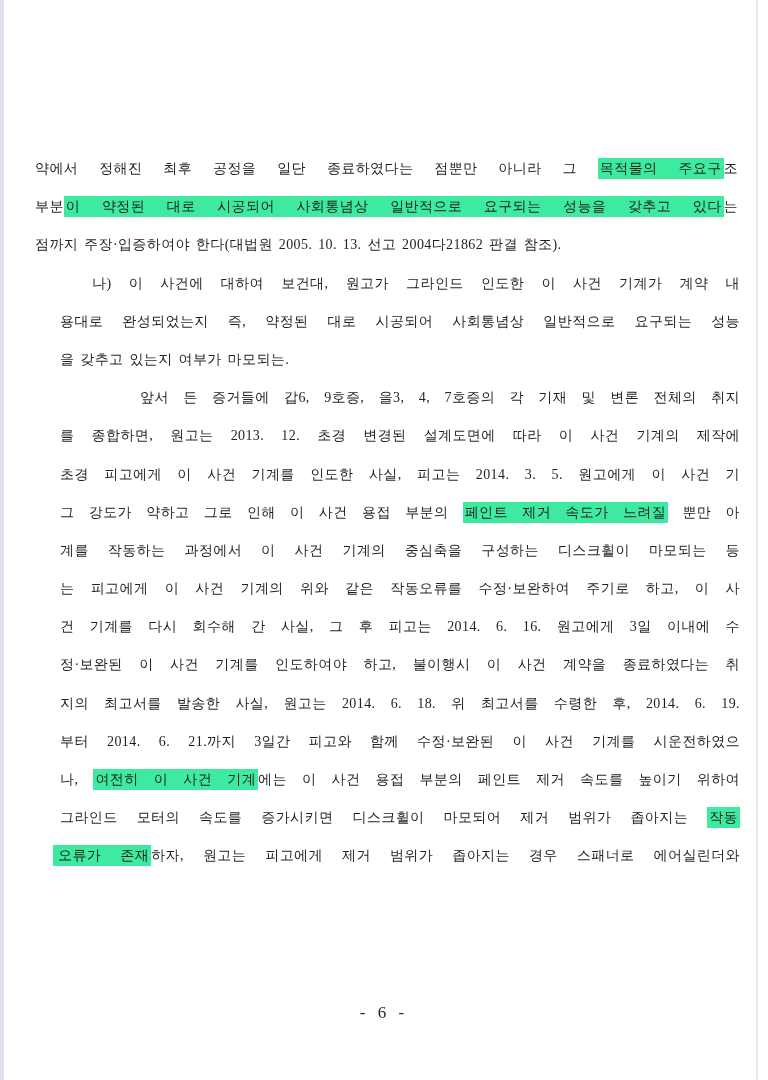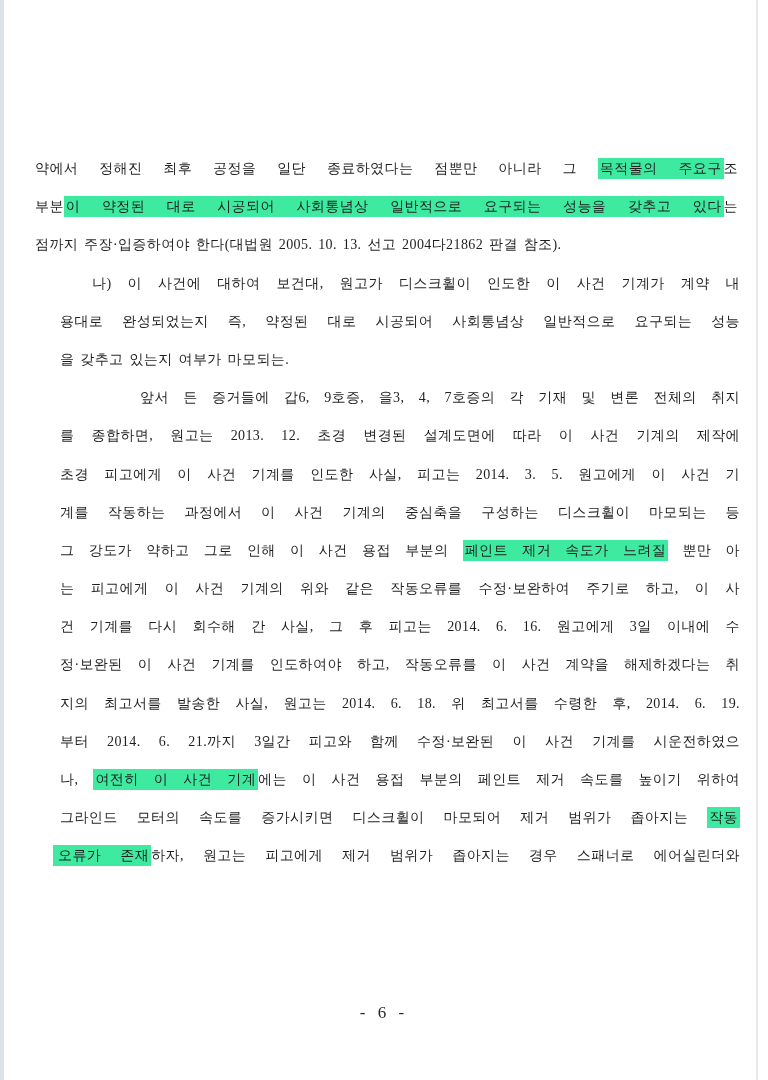--- a/index.html
+++ b/index.html
@@ -76,31 +76,31 @@
 </head>
 <body style="--bg: #ffffff; --fg: #1f1f1f; --hl: #3eeaa0;">
 
 <div class="scan-edge-left"></div>
 <div class="scan-edge-right"></div>
 
 <div class="doc-body">
     <div class="line stretch ga"><span class="plain">약에서 정해진 최후 공정을 일단 종료하였다는 점뿐만 아니라 그 </span><span class="hl">목적물의 주요구</span><span class="plain">조</span></div>
     <div class="line stretch ga"><span class="plain">부분</span><span class="hl">이 약정된 대로 시공되어 사회통념상 일반적으로 요구되는 성능을 갖추고 있다</span><span class="plain">는</span></div>
     <div class="line ga"><span class="plain">점까지 주장·입증하여야 한다(대법원 2005. 10. 13. 선고 2004다21862 판결 참조).</span></div>
-    <div class="line stretch" style="padding-left: 32px;"><span class="plain">나) 이 사건에 대하여 보건대, 원고가 디스크휠이 인도한 이 사건 기계가 계약 내</span></div>
+    <div class="line stretch" style="padding-left: 32px;"><span class="plain">나) 이 사건에 대하여 보건대, 원고가 그라인드 인도한 이 사건 기계가 계약 내</span></div>
     <div class="line stretch"><span class="plain">용대로 완성되었는지 즉, 약정된 대로 시공되어 사회통념상 일반적으로 요구되는 성능</span></div>
     <div class="line"><span class="plain">을 갖추고 있는지 여부가 마모되는.</span></div>
     <div class="line stretch" style="padding-left: 80px;"><span class="plain">앞서 든 증거들에 갑6, 9호증, 을3, 4, 7호증의 각 기재 및 변론 전체의 취지</span></div>
     <div class="line stretch"><span class="plain">를 종합하면, 원고는 2013. 12. 초경 변경된 설계도면에 따라 이 사건 기계의 제작에</span></div>
     <div class="line stretch"><span class="plain">초경 피고에게 이 사건 기계를 인도한 사실, 피고는 2014. 3. 5. 원고에게 이 사건 기</span></div>
+    <div class="line stretch"><span class="plain">그 강도가 약하고 그로 인해 이 사건 용접 부분의 </span><span class="hl">페인트 제거 속도가 느려질</span><span class="plain"> 뿐만 아</span></div>
     <div class="line stretch"><span class="plain">계를 작동하는 과정에서 이 사건 기계의 중심축을 구성하는 디스크휠이 마모되는 등</span></div>
-    <div class="line stretch"><span class="plain">그 강도가 약하고 그로 인해 이 사건 용접 부분의 </span><span class="hl">페인트 제거 속도가 느려질</span><span class="plain"> 뿐만 아</span></div>
     <div class="line stretch"><span class="plain">는 피고에게 이 사건 기계의 위와 같은 작동오류를 수정·보완하여 주기로 하고, 이 사</span></div>
     <div class="line stretch"><span class="plain">건 기계를 다시 회수해 간 사실, 그 후 피고는 2014. 6. 16. 원고에게 3일 이내에 수</span></div>
-    <div class="line stretch"><span class="plain">정·보완된 이 사건 기계를 인도하여야 하고, 작동오류를 이 사건 계약을 해제하겠다는 취</span></div>
+    <div class="line stretch"><span class="plain">정·보완된 이 사건 기계를 인도하여야 하고, 불이행시 이 사건 계약을 종료하였다는 취</span></div>
     <div class="line stretch"><span class="plain">지의 최고서를 발송한 사실, 원고는 2014. 6. 18. 위 최고서를 수령한 후, 2014. 6. 19.</span></div>
     <div class="line stretch"><span class="plain">부터 2014. 6. 21.까지 3일간 피고와 함께 수정·보완된 이 사건 기계를 시운전하였으</span></div>
     <div class="line stretch"><span class="plain">나, </span><span class="hl">여전히 이 사건 기계</span><span class="plain">에는 이 사건 용접 부분의 페인트 제거 속도를 높이기 위하여</span></div>
     <div class="line stretch"><span class="plain">그라인드 모터의 속도를 증가시키면 디스크휠이 마모되어 제거 범위가 좁아지는 </span><span class="hl">작동</span></div>
     <div class="line stretch"><span class="hl lead">오류가 존재</span><span class="plain">하자, 원고는 피고에게 제거 범위가 좁아지는 경우 스패너로 에어실린더와</span></div>
   </div>
 
 <div class="page-number">- 6 -</div>
 
 </body></html>

